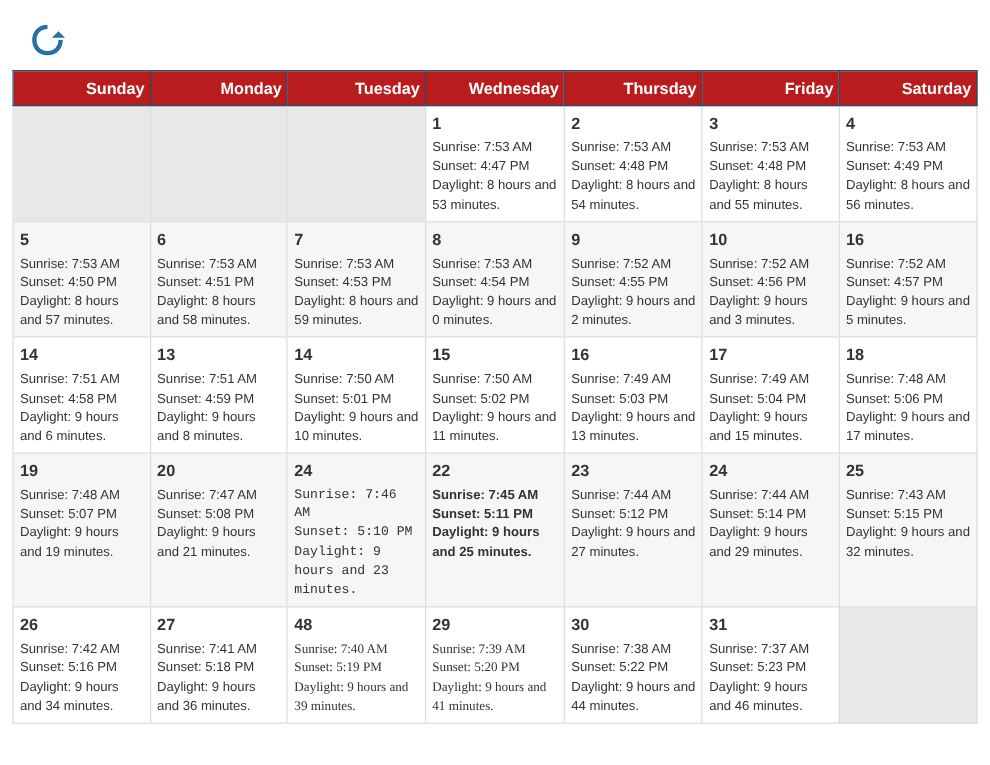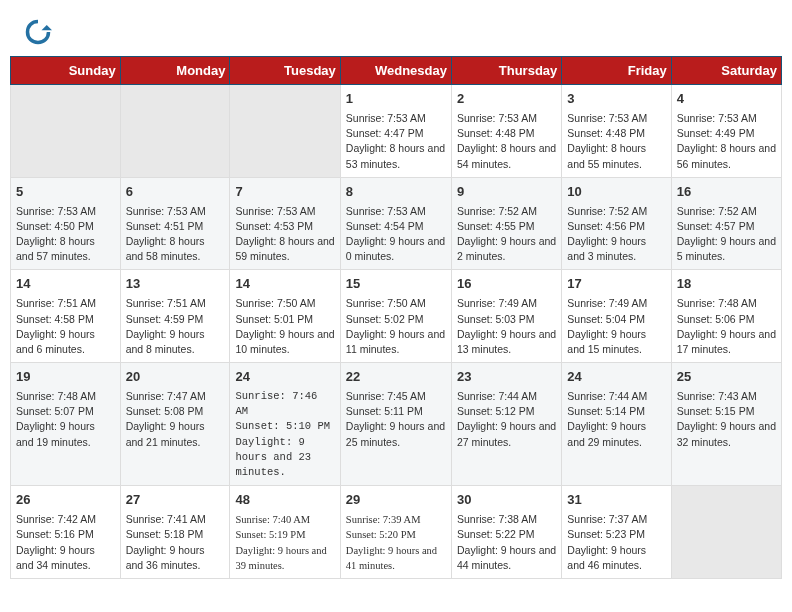--- a/index.html
+++ b/index.html
@@ -262,21 +262,21 @@
 Daylight: 9 hours and 21 minutes.</div>
           </td>
           <td>
             <div class="day-num">24</div>
             <div class="day-info" style="white-space: pre-line; font-family: Liberation Mono, monospace;">Sunrise: 7:46 AM
 Sunset: 5:10 PM
 Daylight: 9 hours and 23 minutes.</div>
           </td>
           <td>
             <div class="day-num">22</div>
-            <div class="day-info" style="white-space: pre-line;">Sunrise: 7:45 AM
+            <div class="day-info" style="white-space: pre-line; font-weight: bold;">Sunrise: 7:45 AM
 Sunset: 5:11 PM
 Daylight: 9 hours and 25 minutes.</div>
           </td>
           <td>
             <div class="day-num">23</div>
             <div class="day-info" style="white-space: pre-line;">Sunrise: 7:44 AM
 Sunset: 5:12 PM
 Daylight: 9 hours and 27 minutes.</div>
           </td>
           <td>

